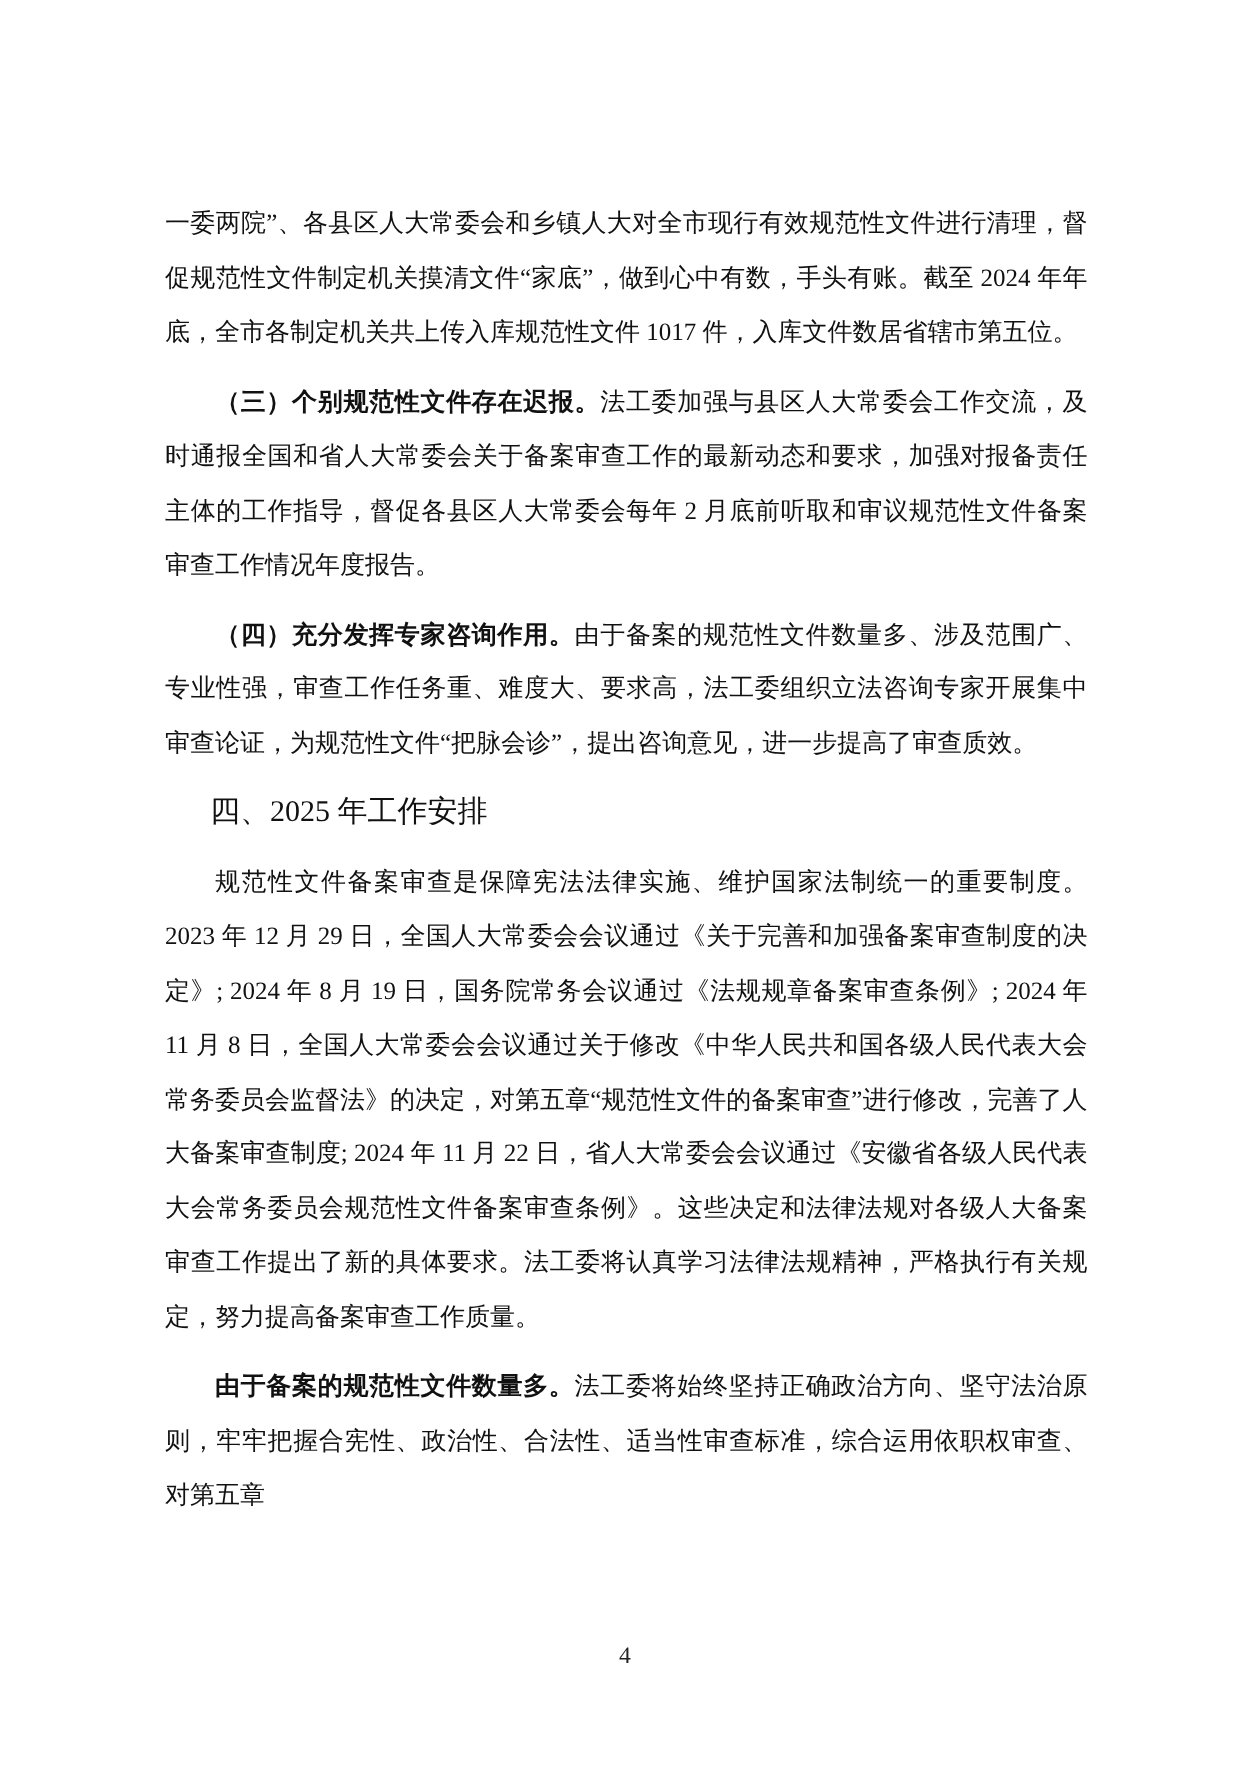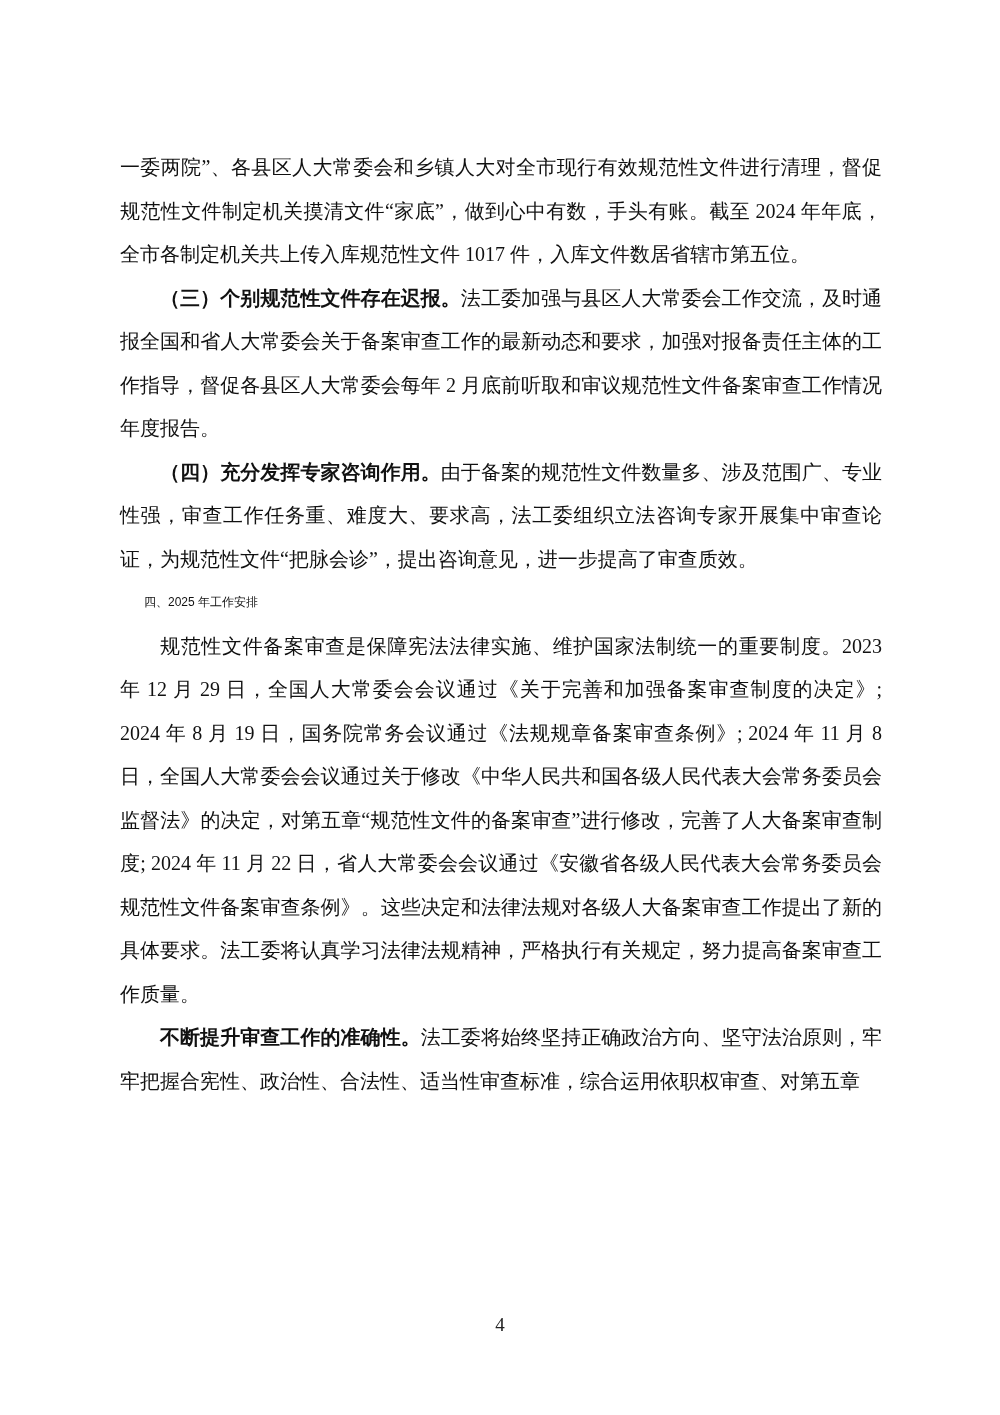--- a/index.html
+++ b/index.html
@@ -19,35 +19,35 @@
   .content {
     position: absolute;
     top: 146px;
     left: 120px;
     width: 762px;
     font-size: 20px;
     line-height: 43.5px;
     text-align: justify;
   }
   .para {
-    margin: 0;
+    margin: 12px;
     text-indent: 2em;
   }
   .para.no-indent {
     text-indent: 0;
   }
   .lead {
     font-weight: bold;
   }
   .heading {
     margin: 0;
     text-indent: 2em;
-    font-family: Liberation Sans, sans-serif;
+    font-family: Liberation Serif, serif;
     font-weight: normal;
-    font-size: 12px;
+    font-size: 24px;
     line-height: 43.5px;
   }
   .footer {
     position: absolute;
     top: 1310px;
     left: 0;
     width: 100%;
     text-align: center;
     font-size: 19px;
     line-height: 30px;
@@ -65,20 +65,20 @@
     <p class="para"><span class="lead">（三）个别规范性文件存在迟报。</span><span>法工委加强与县区人大常委会工作交流，及时通报全国和省人大常委会关于备案审查工作的最新动态和要求，加强对报备责任主体的工作指导，督促各县区人大常委会每年 2 月底前听取和审议规范性文件备案审查工作情况年度报告。</span></p>
 
     <p class="para"><span class="lead">（四）充分发挥专家咨询作用。</span><span>由于备案的规范性文件数量多、涉及范围广、专业性强，审查工作任务重、难度大、要求高，法工委组织立法咨询专家开展集中审查论证，为规范性文件“把脉会诊”，提出咨询意见，进一步提高了审查质效。</span></p>
 
 
     <p class="heading"><span>四、2025 年工作安排</span></p>
 
     <p class="para"><span>规范性文件备案审查是保障宪法法律实施、维护国家法制统一的重要制度。2023 年 12 月 29 日，全国人大常委会会议通过《关于完善和加强备案审查制度的决定》; 2024 年 8 月 19 日，国务院常务会议通过《法规规章备案审查条例》; 2024 年 11 月 8 日，全国人大常委会会议通过关于修改《中华人民共和国各级人民代表大会常务委员会监督法》的决定，对第五章“规范性文件的备案审查”进行修改，完善了人大备案审查制度; 2024 年 11 月 22 日，省人大常委会会议通过《安徽省各级人民代表大会常务委员会规范性文件备案审查条例》。这些决定和法律法规对各级人大备案审查工作提出了新的具体要求。法工委将认真学习法律法规精神，严格执行有关规定，努力提高备案审查工作质量。</span></p>
 
 
-    <p class="para"><span class="lead">不断提升审查工作的准确性。</span><span>法工委将始终坚持正确政治方向、坚守法治原则，牢牢把握合宪性、政治性、合法性、适当性审查标准，综合运用依职权审查、对第五章</span></p>
+    <p class="para"><span class="lead">由于备案的规范性文件数量多。</span><span>法工委将始终坚持正确政治方向、坚守法治原则，牢牢把握合宪性、政治性、合法性、适当性审查标准，综合运用依职权审查、对第五章</span></p>
 
   </div>
 
   <div class="footer">
     <span>4</span>
   </div>
 </div>
 
 </body></html>

